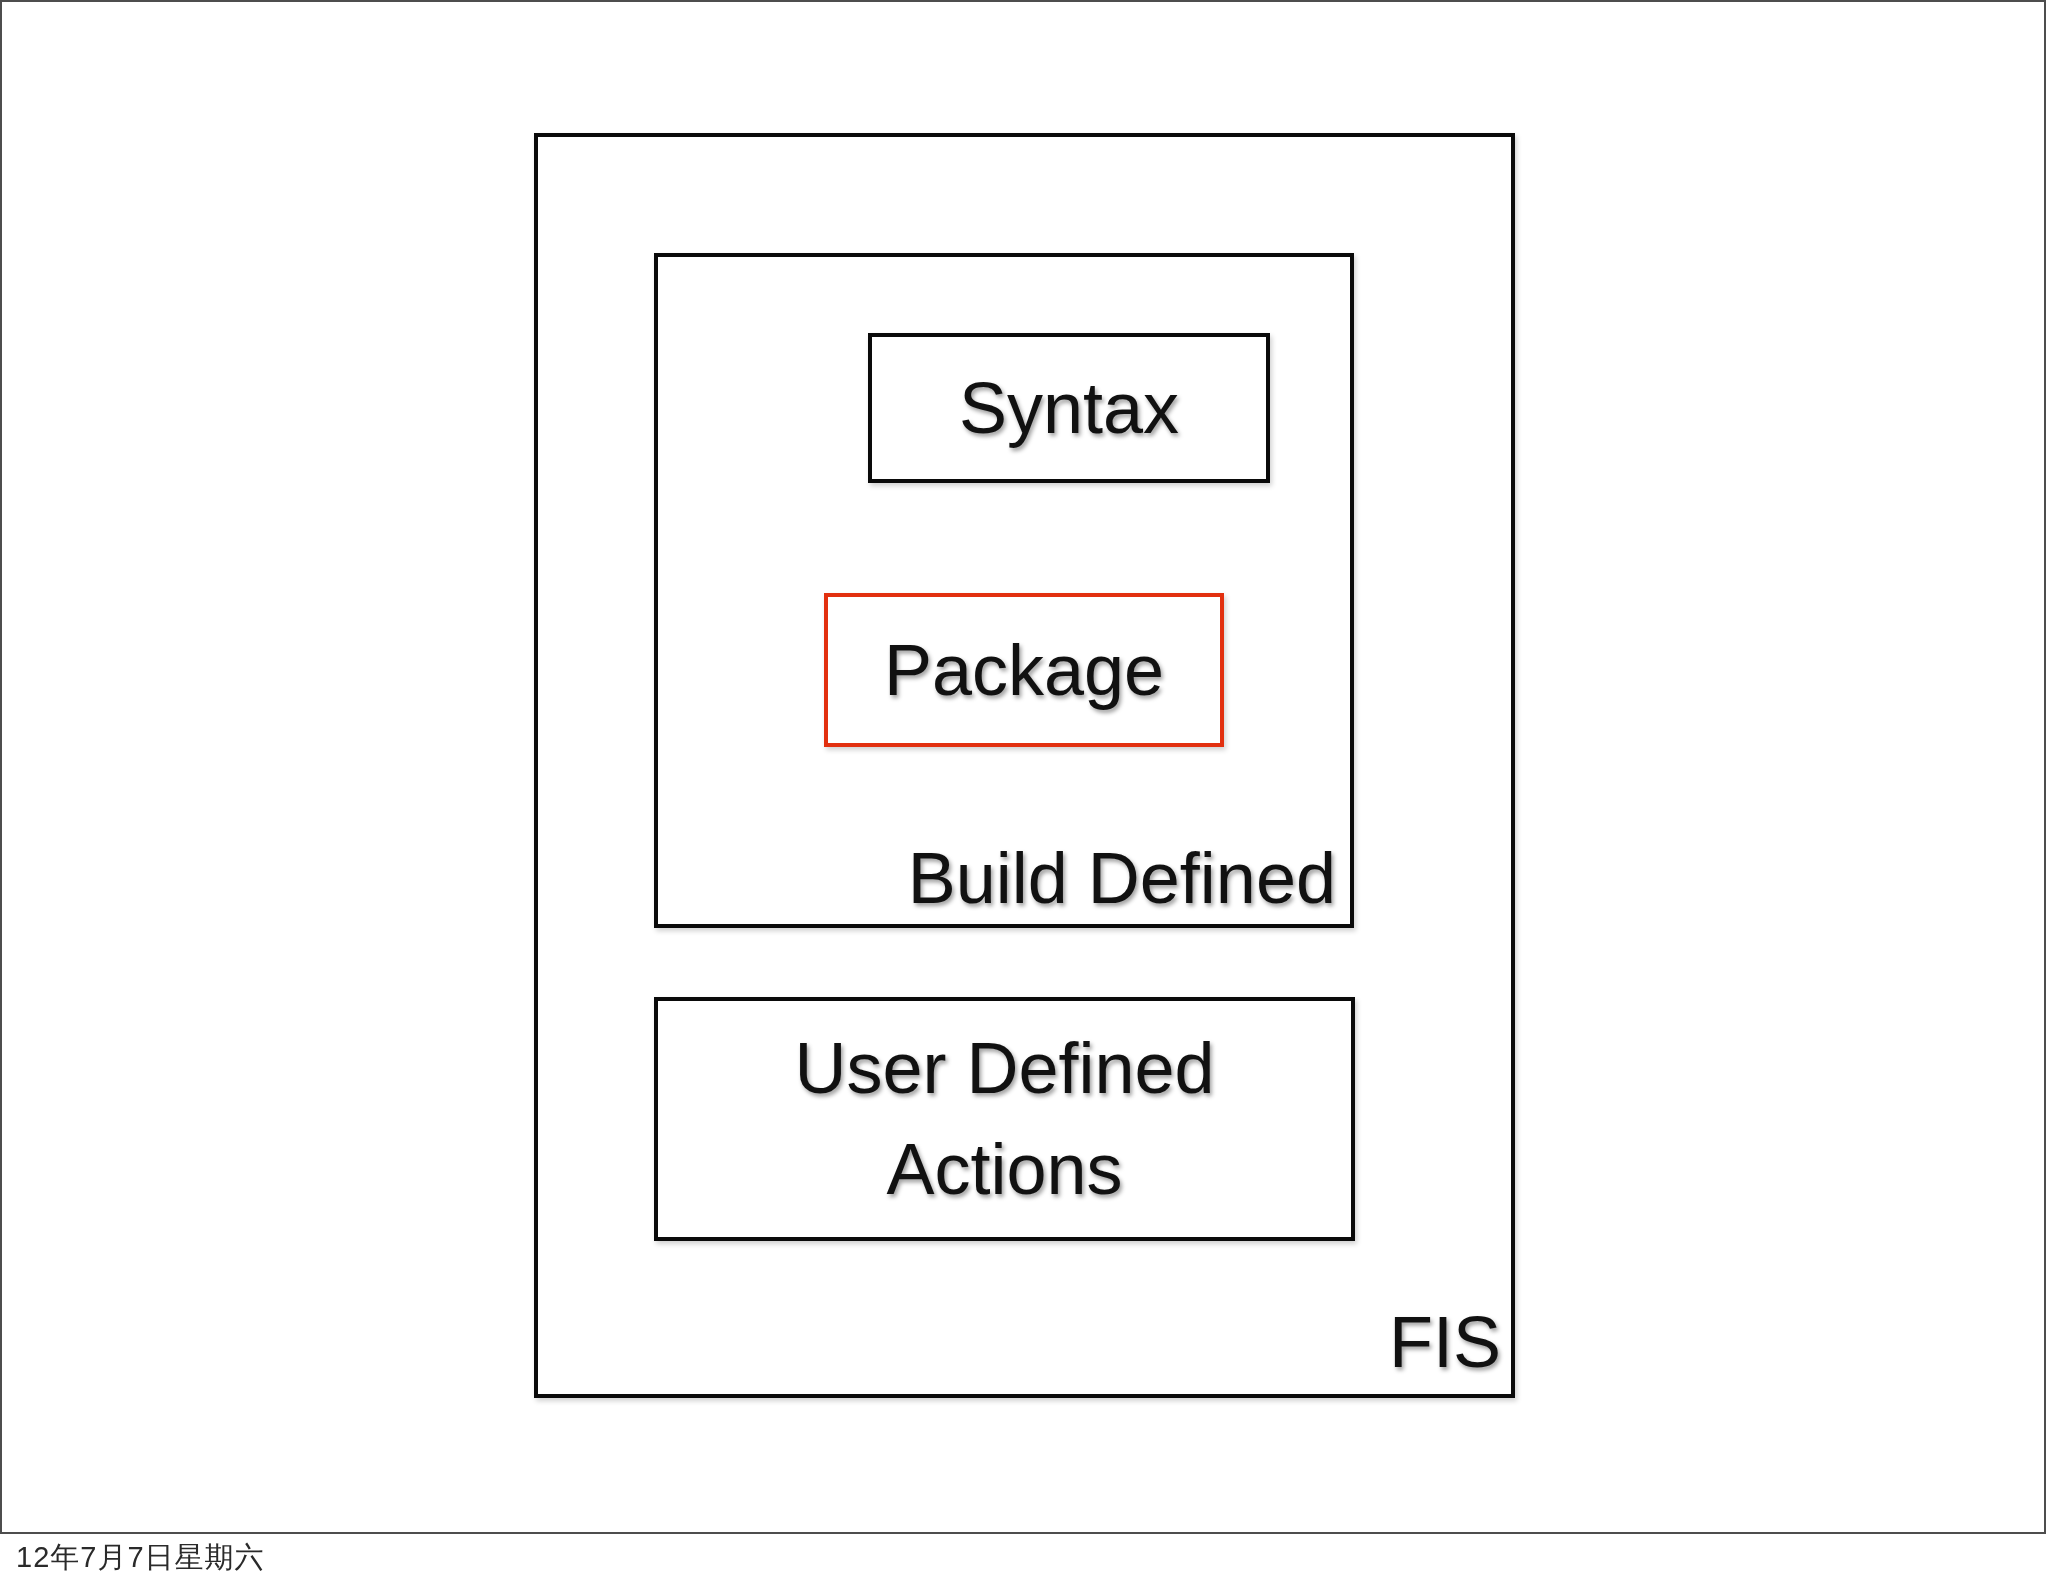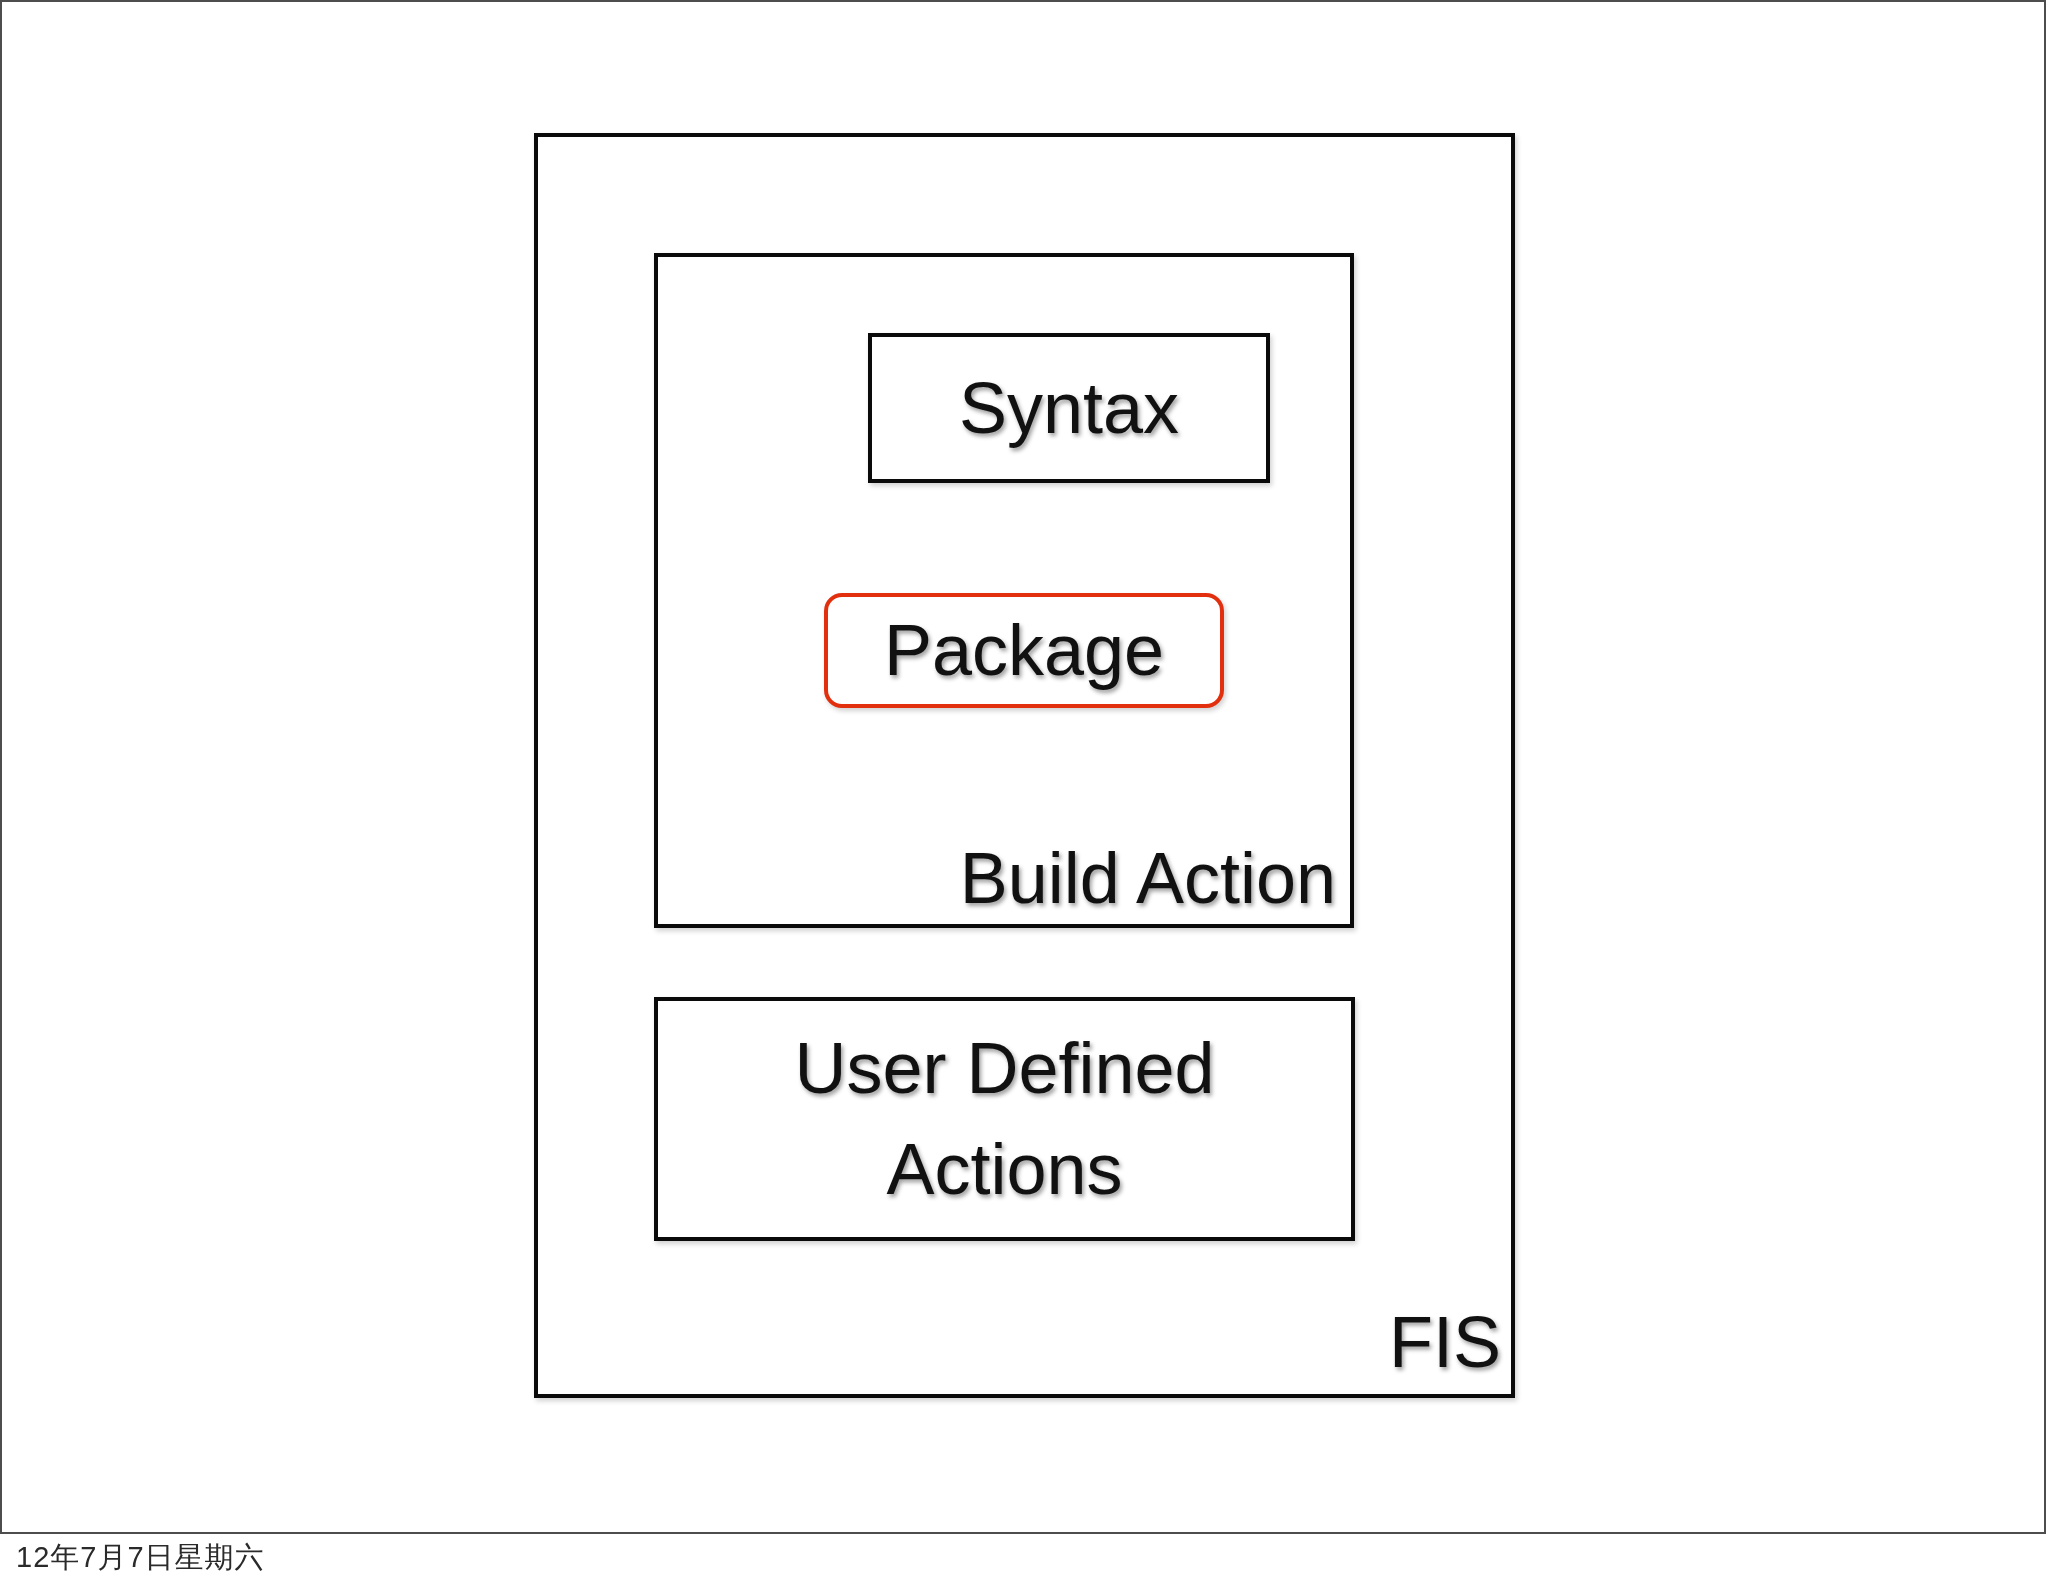--- a/index.html
+++ b/index.html
@@ -27,21 +27,21 @@
     background:#ffffff;
     box-shadow:2px 3px 5px rgba(0,0,0,0.18);
   }
   
   .outer{left:532px;top:131px;width:981px;height:1265px;}
   
   .middle{left:116px;top:116px;width:700px;height:675px;}
   
   .syntax{left:166px;top:76px;width:402px;height:150px;display:flex;align-items:center;justify-content:center;margin-left:44px;}
   
-  .package{left:166px;top:336px;width:400px;height:115px;border-color:var(--accent_red);display:flex;align-items:center;justify-content:center;border-radius:18px;}
+  .package{left:166px;top:336px;width:400px;height:154px;border-color:var(--accent_red);display:flex;align-items:center;justify-content:center;}
   
   .uda{left:116px;top:860px;width:701px;height:244px;display:flex;align-items:center;justify-content:center;}
 
   .label{
     font-size:72px;
     color:var(--text_color);
     text-shadow:2px 3px 4px rgba(0,0,0,0.38);
     line-height:1.4;
     text-align:center;
   }
@@ -74,21 +74,21 @@
       <div class="box middle">
 
         <div class="box syntax">
           <span class="label">Syntax</span>
         </div>
 
         <div class="box package">
           <span class="label">Package</span>
         </div>
 
-        <span class="corner-label build-label">Build Action</span>
+        <span class="corner-label build-label">Build Defined</span>
       </div>
 
       <div class="box uda">
         <span class="label">User Defined Actions</span>
       </div>
 
       <span class="corner-label fis-label">FIS</span>
     </div>
 
   </div>

